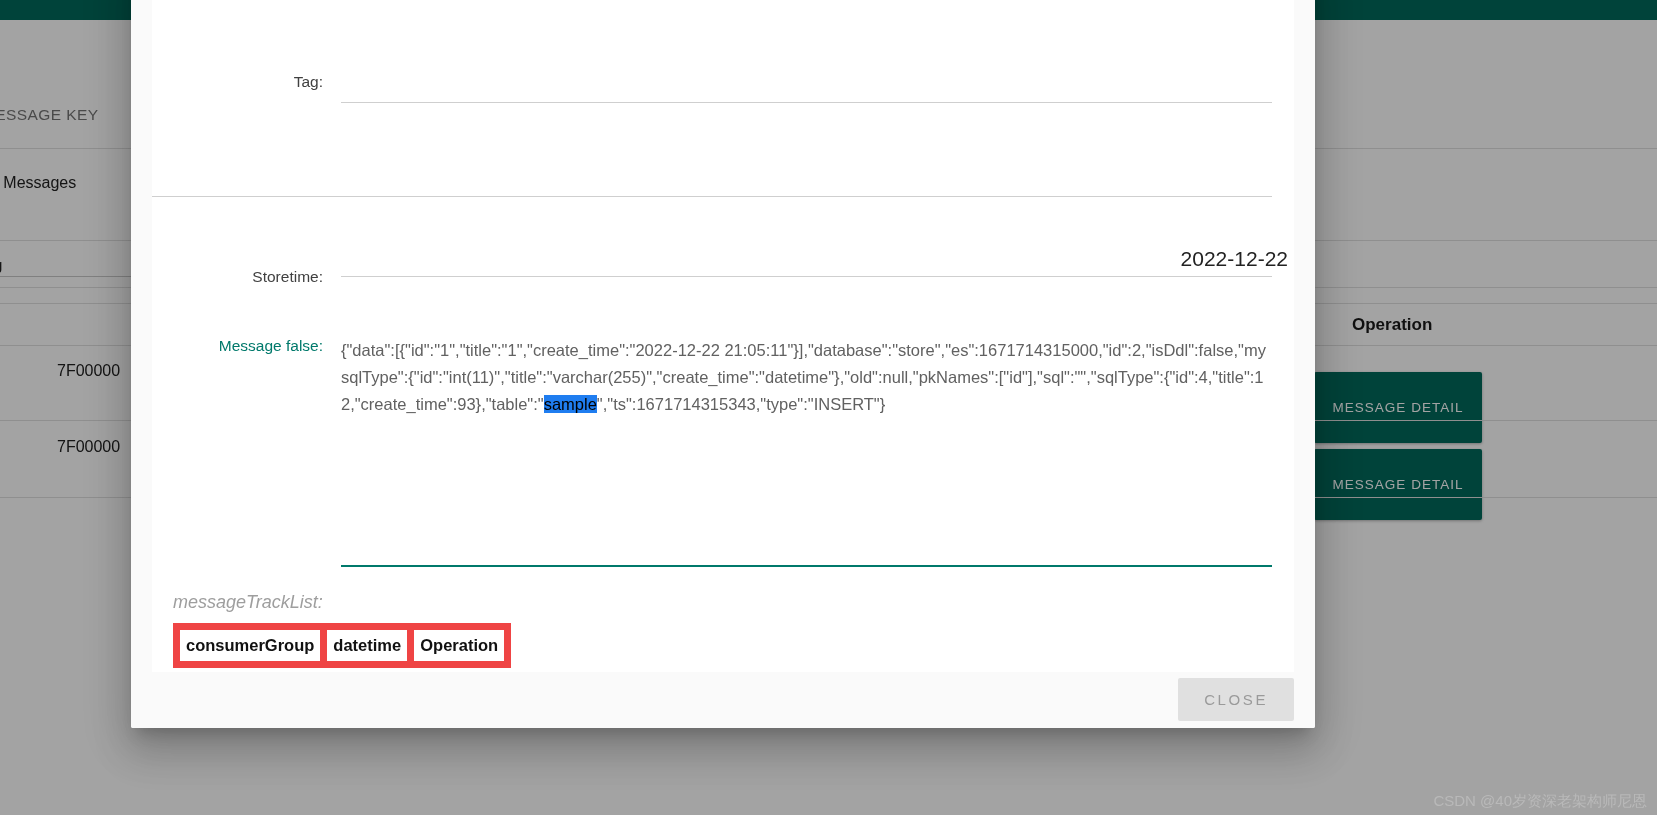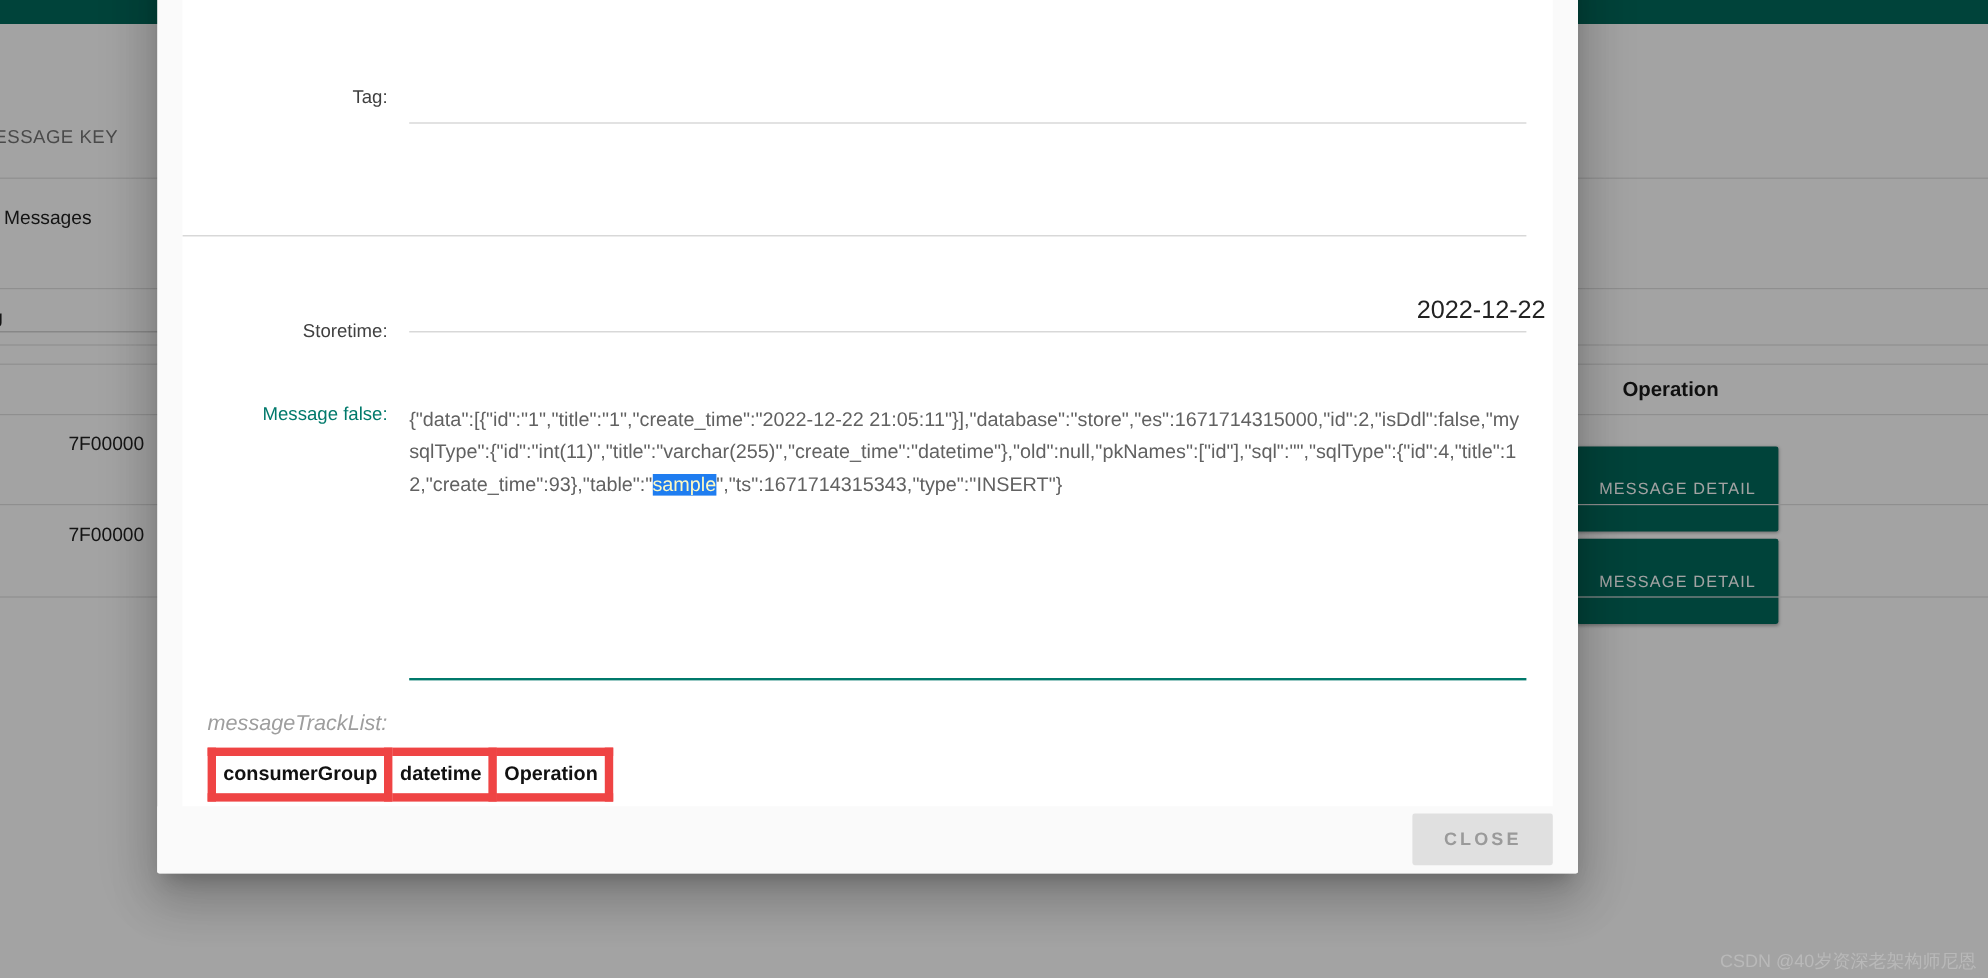--- a/index.html
+++ b/index.html
@@ -117,21 +117,21 @@
     position: relative;
     font-size: 16.5px;
     line-height: 27px;
     color: #616161;
     white-space: pre-wrap;
     word-break: break-all;
     padding-right: 22px;
   }
   .sel {
     background: #1f7df0;
-    color: #fef9c3;
+    color: #000000;
   }
 
   
   .tracklist-label {
     position: absolute;
     left: 21px;
     font-size: 18px;
     color: #9e9e9e;
     white-space: nowrap;
   }
@@ -160,21 +160,20 @@
     position: absolute;
     right: 21px; top: 6px;
     background: #e0e0e0;
     color: #9a9a9a;
     font-size: 15px;
     letter-spacing: 2.6px;
     border: none; border-radius: 2px;
     padding: 13px 26px;
     cursor: pointer;
     font-family: "Liberation Sans", sans-serif;
-    font-weight: bold;
   }
 
   
   #watermark {
     position: absolute;
     right: 10px; bottom: 4px;
     font-size: 15px;
     color: #b9b9b9;
     white-space: nowrap;
   }

